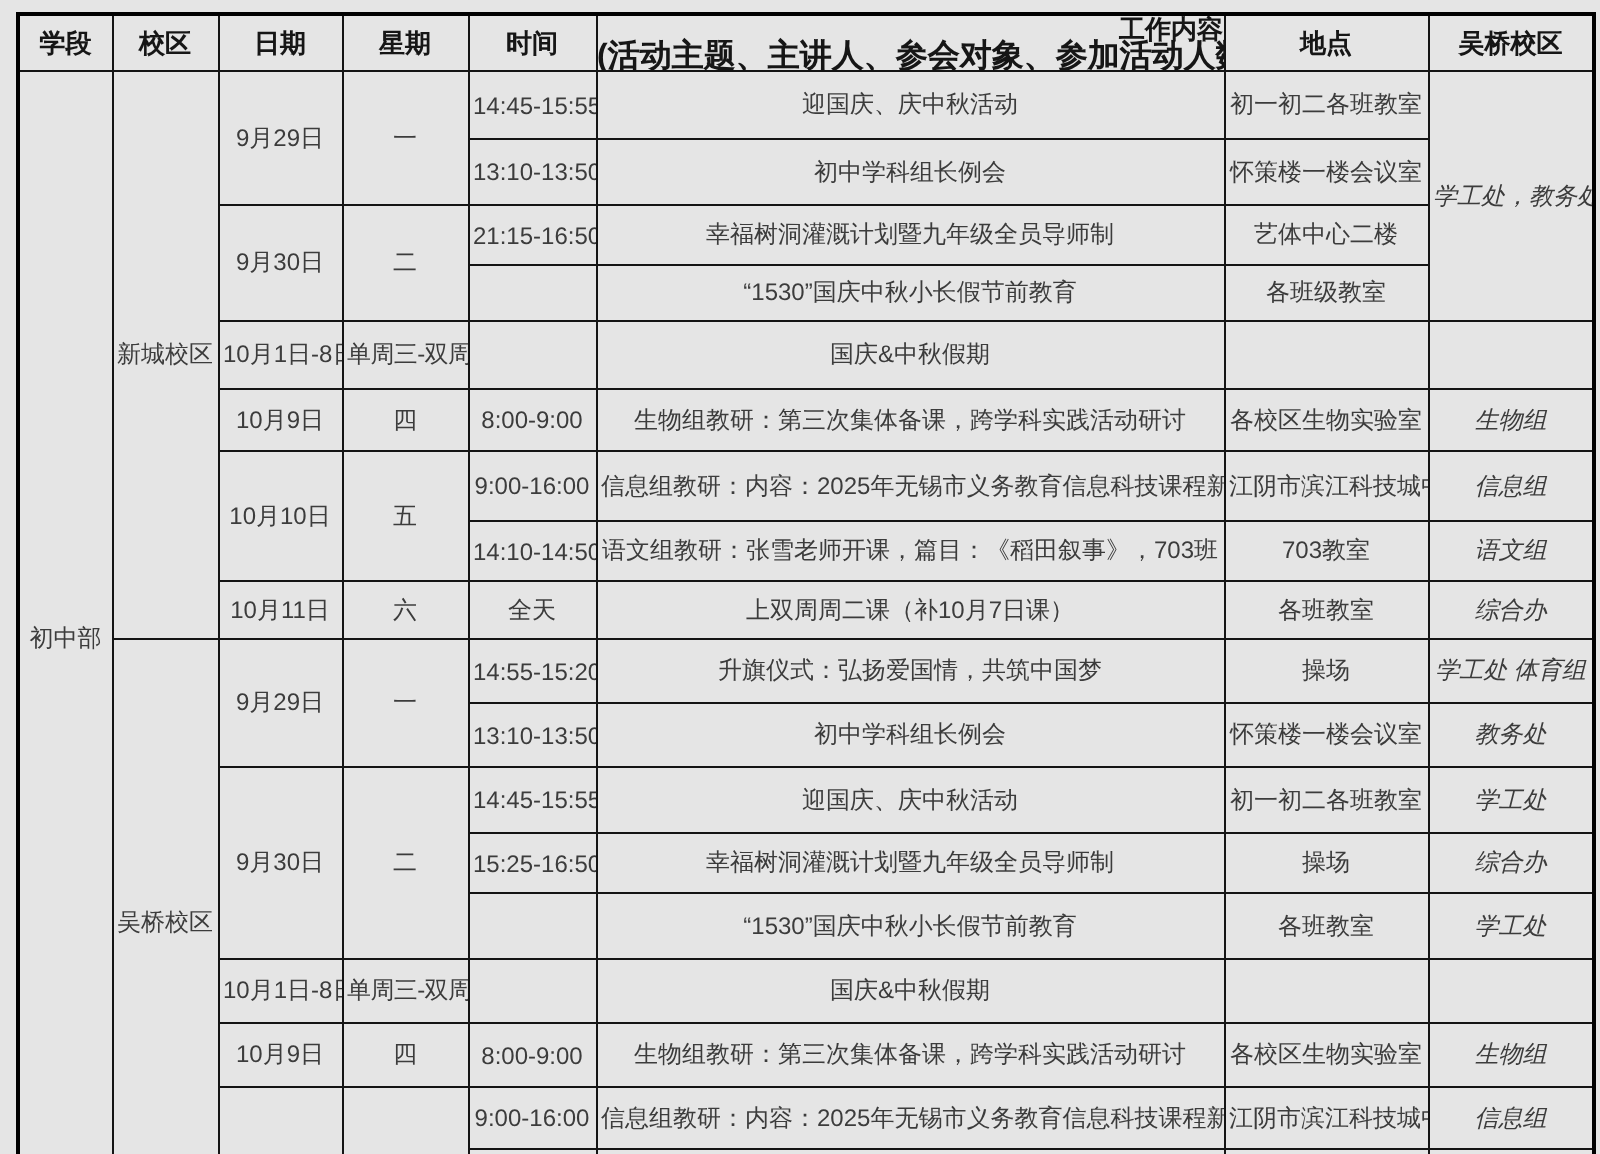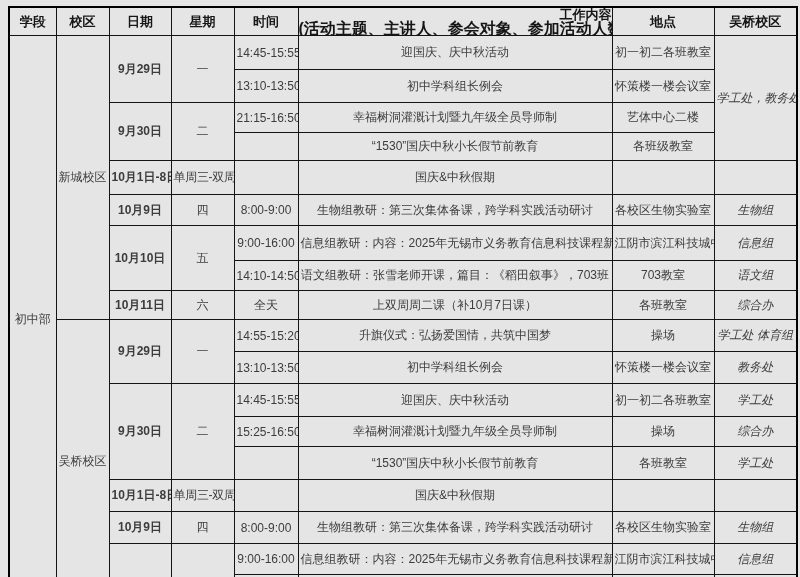--- a/index.html
+++ b/index.html
@@ -40,21 +40,21 @@
     font-weight: 700;
     font-size: 13px;
     padding: 0;
   }
   .hdr-line1 { line-height: 14px; font-size: 13px; text-align: right; }
   .hdr-line2 { line-height: 13px; font-size: 16px; }
 
   .c-activity { text-align: left; padding-left: 6px; }
   .c-loc { font-size: 11px; }
   .c-dept { font-size: 11.5px; font-style: italic; }
-  .c-date { font-size: 11.5px; font-weight: bold; }
+  .c-date { font-size: 11.5px; }
   .sm { font-size: 10.5px; letter-spacing: -0.3px; }
 
   .grade-pad { padding-top: 88px; }
   .campus2-pad { padding-top: 96px; }
 
   tr.hh  { height: 27px; }
   tr.h28 { height: 28px; }
   tr.h29 { height: 29px; }
   tr.h30 { height: 30px; }
   tr.h31 { height: 31px; }

